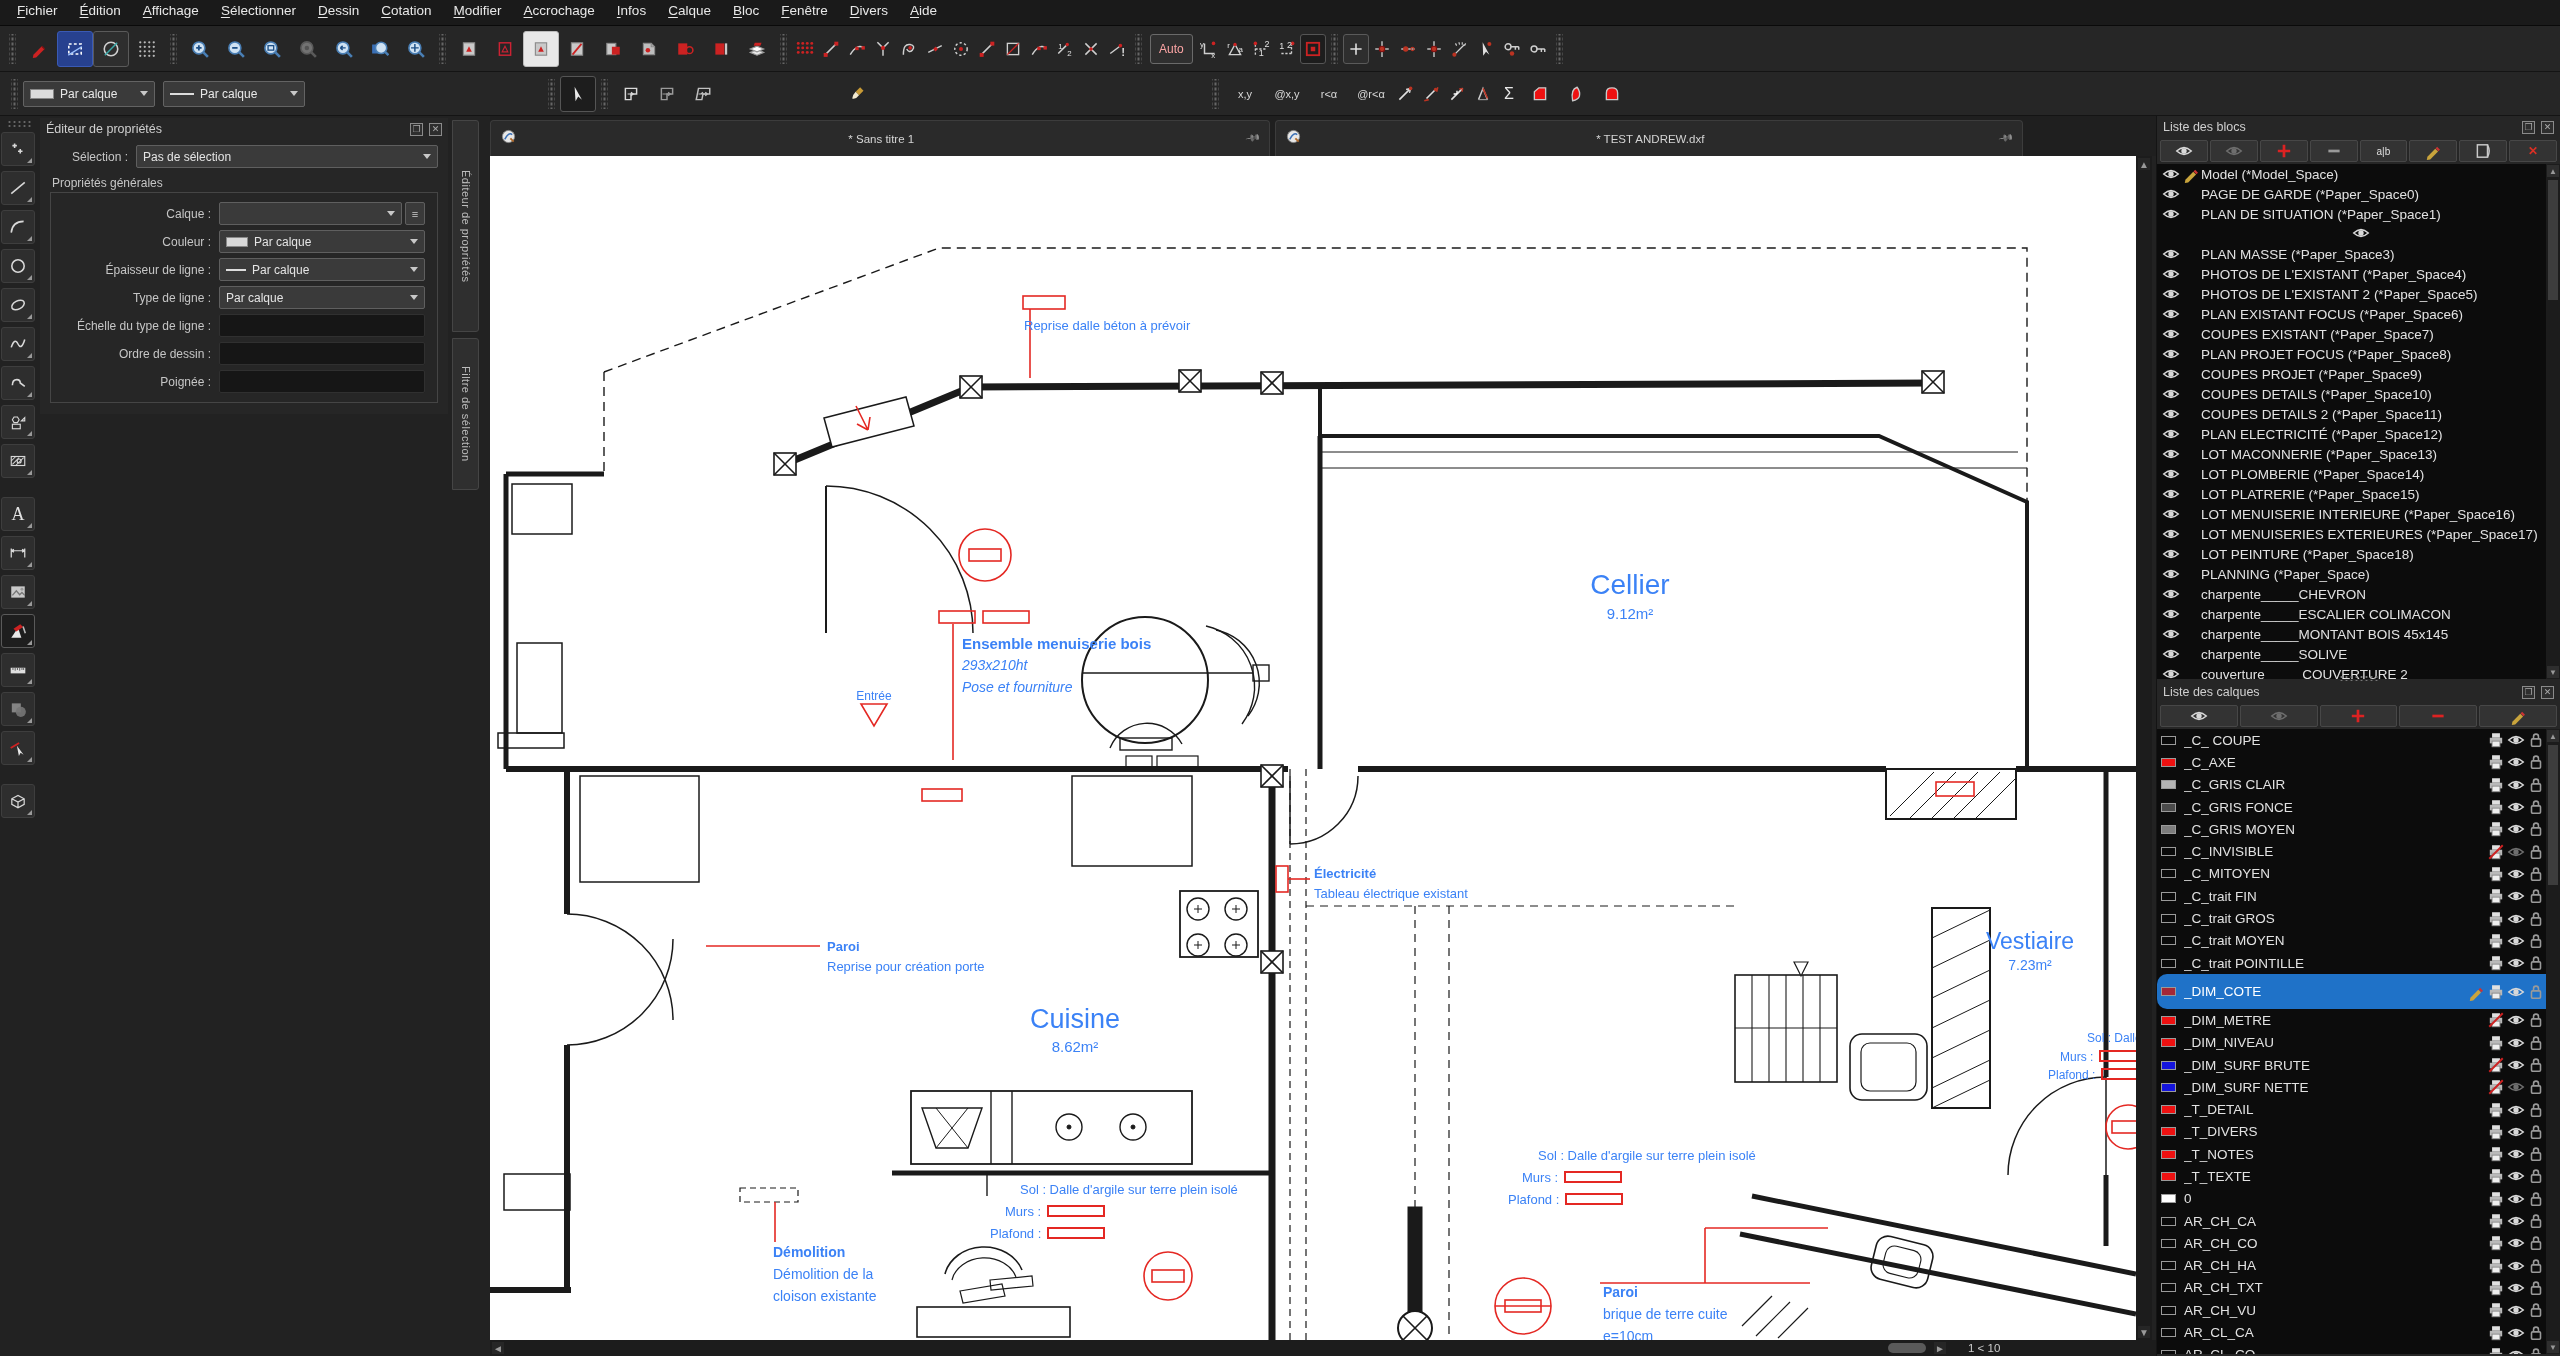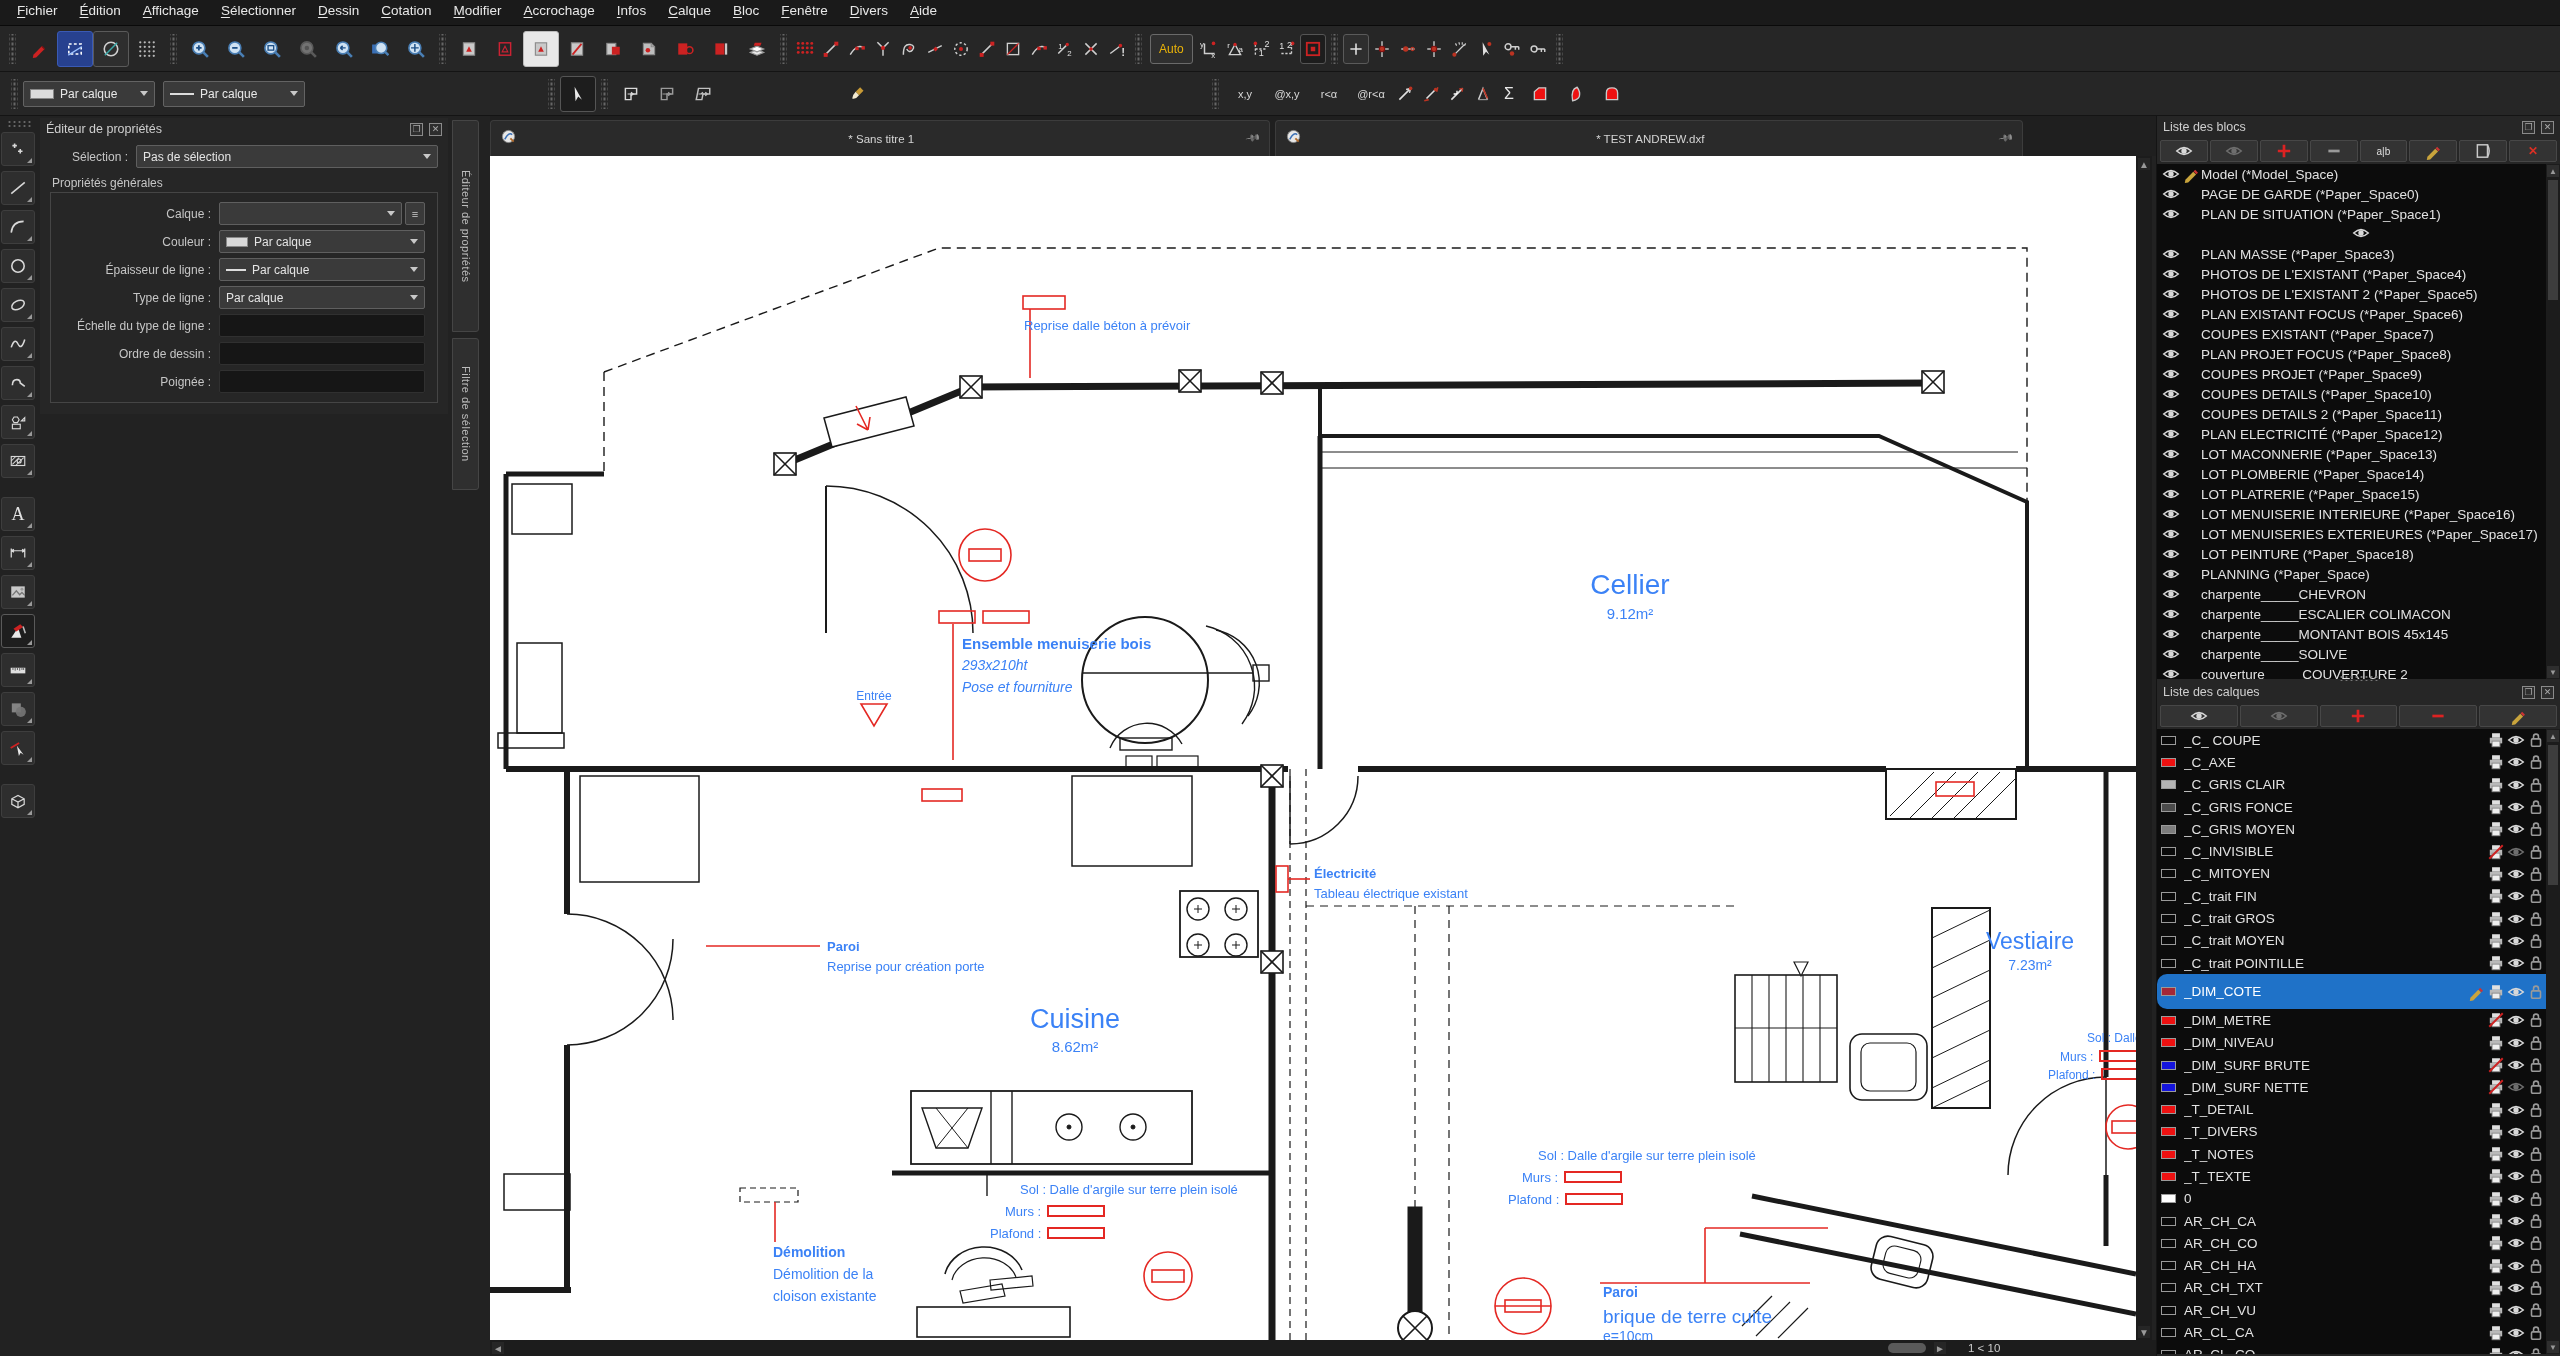--- a/index.html
+++ b/index.html
@@ -23,21 +23,21 @@
   .tbtn{width:36px;height:36px;border-radius:3px;display:flex;align-items:center;justify-content:center;
     flex:0 0 auto;cursor:pointer;position:relative}
   .tbtn.small{width:26px;height:30px}
   .tbtn.boxed{border:1px solid #5a5a5a;background:#2e2e2e}
   .tbtn.blue{background:#27418f;border:1px solid #3a5ab5}
   .tbtn.white{background:#e8e8e8;border:1px solid #bbb}
   .tbtn.disabled{opacity:.45}
   .tbtn.pressed{background:#1d1d1d;border:1px solid #555}
   .tlabel{font-size:11px;color:#d8d8d8;white-space:nowrap}
   .auto-btn{border:1px solid #6a6a6a;background:#2f2f2f;border-radius:3px;padding:9px 8px;
-    font-size:12px;color:#eab308;margin:0 3px;cursor:pointer}
+    font-size:12px;color:#fca5a5;margin:0 3px;cursor:pointer}
   .combo{height:26px;background:#3a3a3a;border:1px solid #636363;border-radius:2px;display:flex;
     align-items:center;padding:0 6px;gap:6px;font-size:12px;color:#e8e8e8;cursor:pointer}
   .combo .caret{margin-left:auto;width:0;height:0;border-left:4px solid transparent;
     border-right:4px solid transparent;border-top:5px solid #c8c8c8}
   .swatch-line{width:24px;height:10px;background:#dcdcdc;border:1px solid #888}
   .lw-line{width:24px;height:2px;background:#dcdcdc}
 
   
   #palette{position:absolute;left:1px;top:120px;width:36px}
   .pal-grip{height:8px;margin:0 6px 4px 6px;background-image:radial-gradient(#666 1px,transparent 1.3px);background-size:5px 4px}
@@ -989,21 +989,21 @@
         <div class="ann" style="left: 530px; top: 1027px; font-size: 13px;"><span>Sol : Dalle d'argile sur terre plein isolé</span></div>
         <div class="ann" style="left: 515px; top: 1049px; font-size: 13px;"><span>Murs :</span><span class="rbox"></span></div>
         <div class="ann" style="left: 500px; top: 1071px; font-size: 13px;"><span>Plafond :</span><span class="rbox"></span></div>
         <div class="ann" style="left: 283px; top: 1089px; font-size: 14px; font-weight: bold;"><span>Démolition</span></div>
         <div class="ann" style="left: 283px; top: 1111px; font-size: 14px;"><span>Démolition de la</span></div>
         <div class="ann" style="left: 283px; top: 1133px; font-size: 14px;"><span>cloison existante</span></div>
         <div class="ann" style="left: 1048px; top: 993px; font-size: 13px;"><span>Sol : Dalle d'argile sur terre plein isolé</span></div>
         <div class="ann" style="left: 1032px; top: 1015px; font-size: 13px;"><span>Murs :</span><span class="rbox"></span></div>
         <div class="ann" style="left: 1018px; top: 1037px; font-size: 13px;"><span>Plafond :</span><span class="rbox"></span></div>
         <div class="ann" style="left: 1113px; top: 1129px; font-size: 14px; font-weight: bold;"><span>Paroi</span></div>
-        <div class="ann" style="left: 1113px; top: 1151px; font-size: 19px;"><span>brique de terre cuite</span></div>
+        <div class="ann" style="left: 1113px; top: 1151px; font-size: 14px;"><span>brique de terre cuite</span></div>
         <div class="ann" style="left: 1113px; top: 1173px; font-size: 14px;"><span>e=10cm</span></div>
       </div>
   </div>
 
   <div id="vscroll">
     <div class="sb-btn" style="left:2px;top:2px;width:12px;height:12px">▲</div>
     <div class="sb-btn" style="left:2px;bottom:2px;width:12px;height:12px">▼</div>
   </div>
 
   <div id="hscroll">

